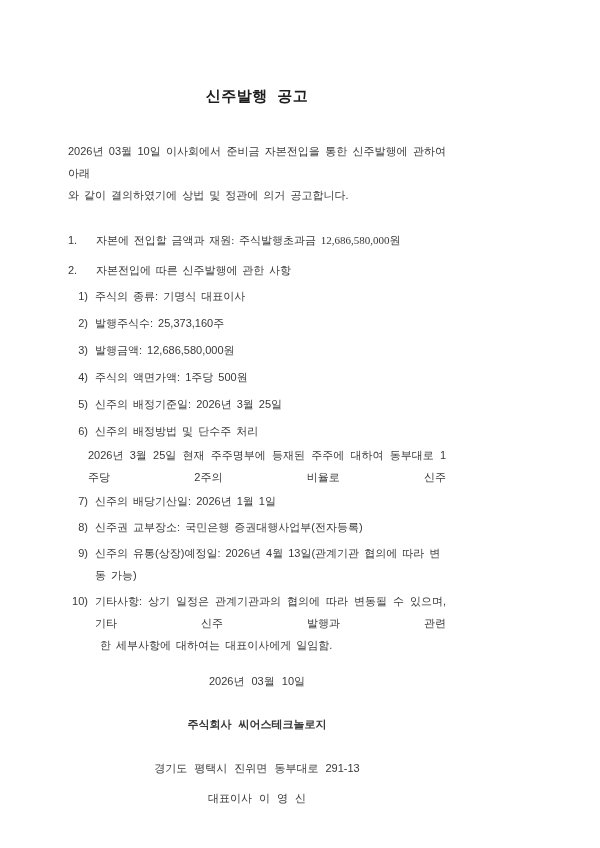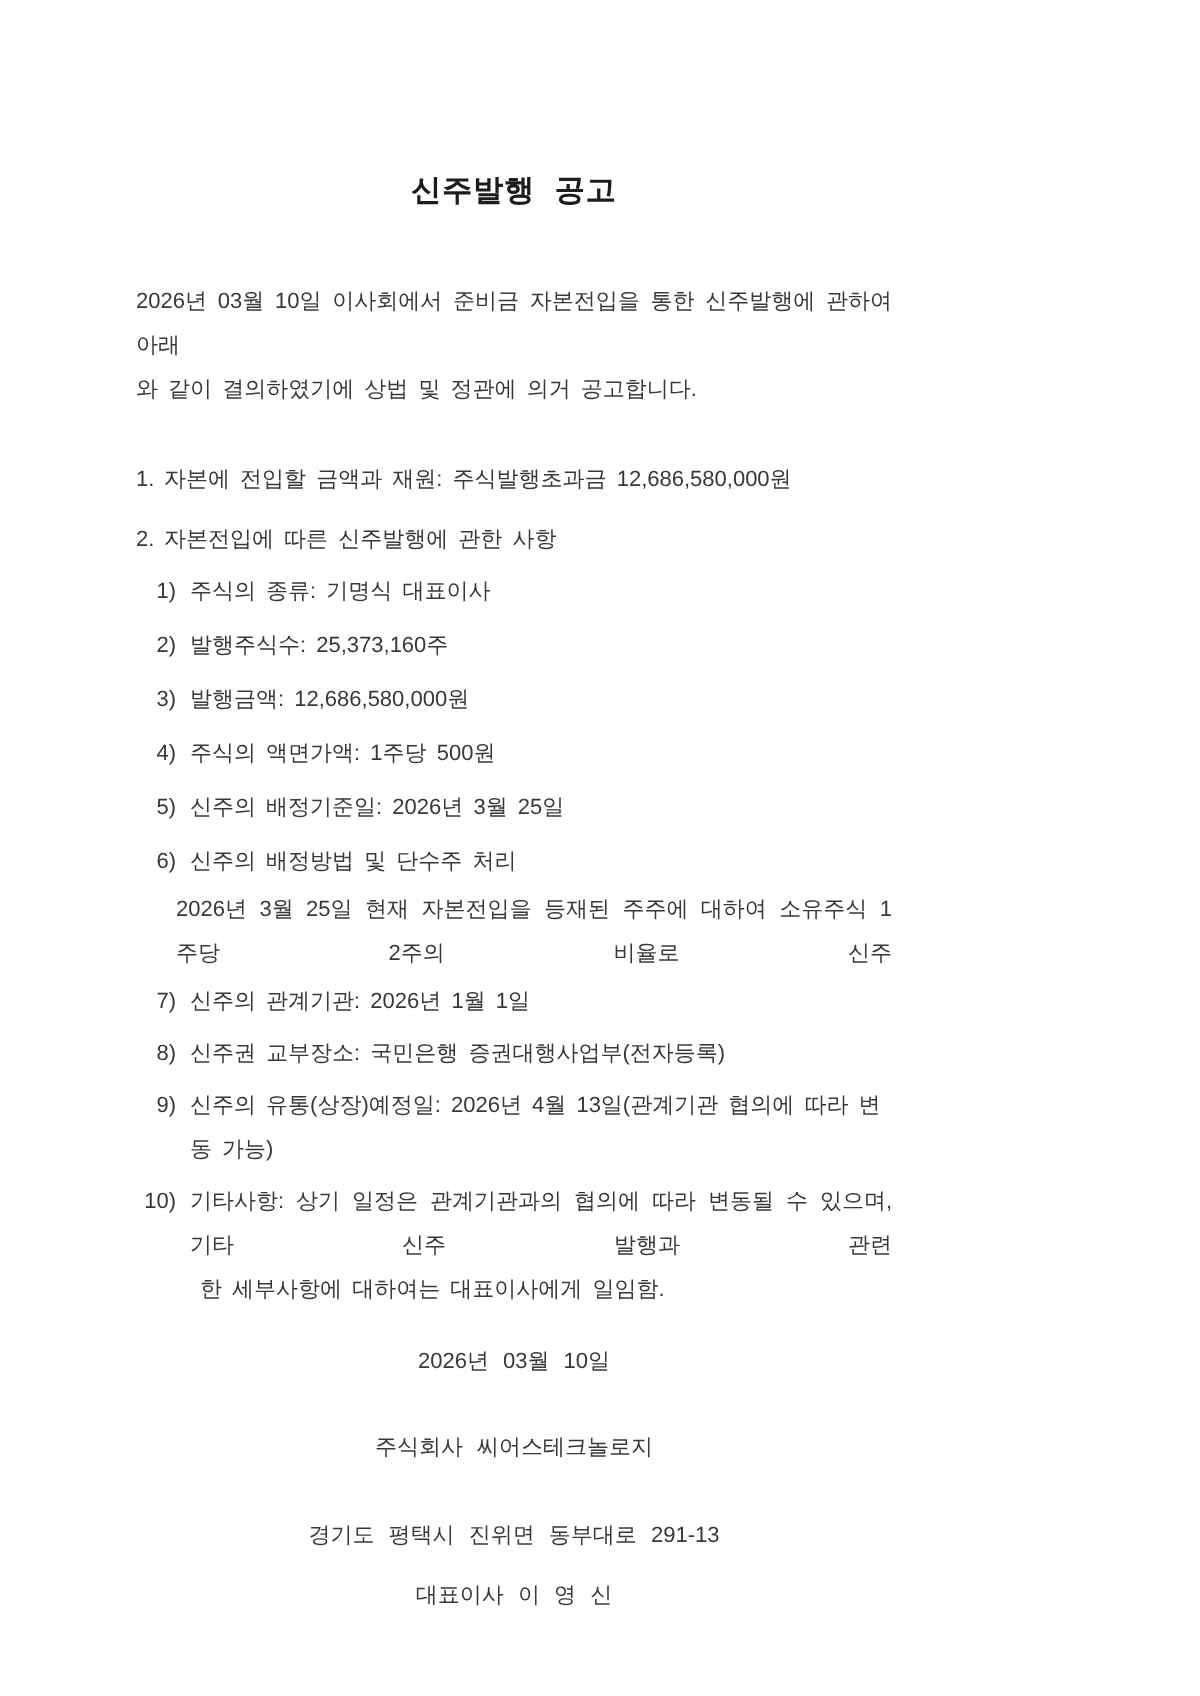--- a/index.html
+++ b/index.html
@@ -34,38 +34,38 @@
   }
   .intro { margin-top: 34px; text-align: left; }
   .jline { text-align: justify; text-align-last: justify; }
 
   .row { display: flex; align-items: flex-start; }
   .row .txt { flex: 1; }
 
   .item { margin-top: 23px; }
   .item + .item { margin-top: 8px; }
   .item .num { width: 12px; flex: none; }
-  .item .txt { margin-left: 2px; }
+  .item .txt { margin-left: 16px; font-family: Liberation Serif, serif; }
 
   .sub { margin-top: 5px; }
   .sub.first { margin-top: 4px; }
   .sub .num { width: 20px; flex: none; text-align: right; }
   .sub .txt { margin-left: 7px; }
   .sub.tight { margin-top: 4px; }
   .sub.after-note { margin-top: 2px; }
 
   .note {
     margin-top: 2px;
     margin-left: 20px;
   }
   .cont-line { padding-left: 5px; }
 
   .footer-line { text-align: center; word-spacing: 4px; }
   .f-date { margin-top: 14px; }
-  .f-company { margin-top: 21px; }
+  .f-company { margin-top: 21px; font-weight: bold; }
   .f-address { margin-top: 22px; }
   .f-ceo { margin-top: 8px; }
 </style>
 </head>
 <body>
 
 <div class="page">
   <div class="content">
 
     <h1 class="doc-title">신주발행 공고</h1>
@@ -109,26 +109,26 @@
       <span class="num">5)</span>
       <span class="txt">신주의 배정기준일: 2026년 3월 25일</span>
     </div>
 
     <div class="body-text row sub">
       <span class="num">6)</span>
       <span class="txt">신주의 배정방법 및 단수주 처리</span>
     </div>
 
     <div class="body-text note">
-      <div class="jline">2026년 3월 25일 현재 자본전입을 등재된 주주에 대하여 소유주식 1주당 2주의 비율로 신주</div>
+      <div class="jline">2026년 3월 25일 현재 주주명부에 등재된 주주에 대하여 동부대로 1주당 2주의 비율로 신주</div>
     </div>
 
     <div class="body-text row sub after-note">
       <span class="num">7)</span>
-      <span class="txt">신주의 관계기관: 2026년 1월 1일</span>
+      <span class="txt">신주의 배당기산일: 2026년 1월 1일</span>
     </div>
 
     <div class="body-text row sub tight">
       <span class="num">8)</span>
       <span class="txt">신주권 교부장소: 국민은행 증권대행사업부(전자등록)</span>
     </div>
 
     <div class="body-text row sub tight">
       <span class="num">9)</span>
       <span class="txt">신주의 유통(상장)예정일: 2026년 4월 13일(관계기관 협의에 따라 변동 가능)</span>

